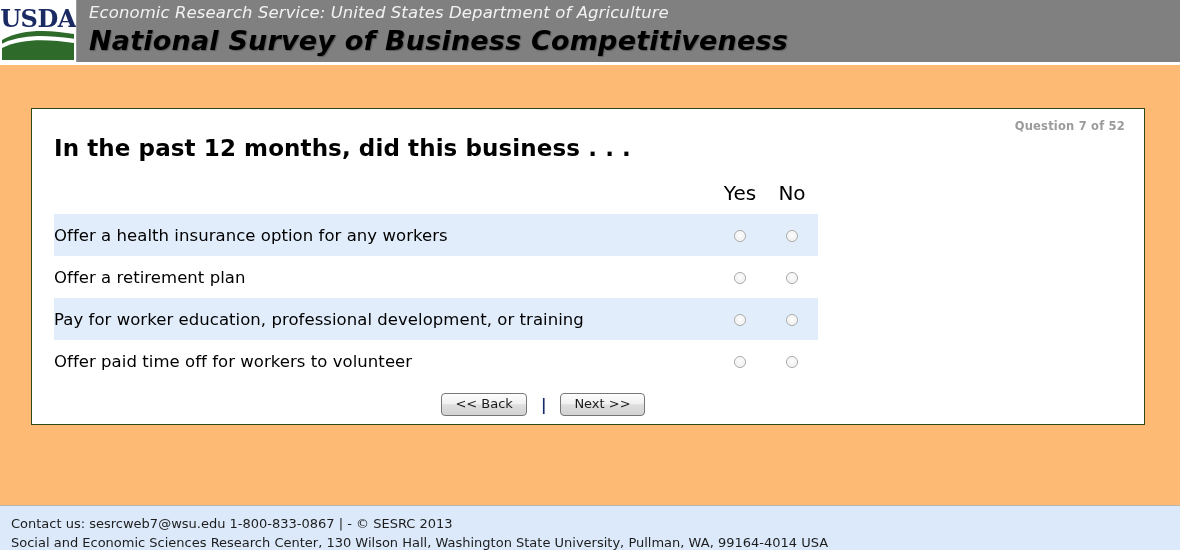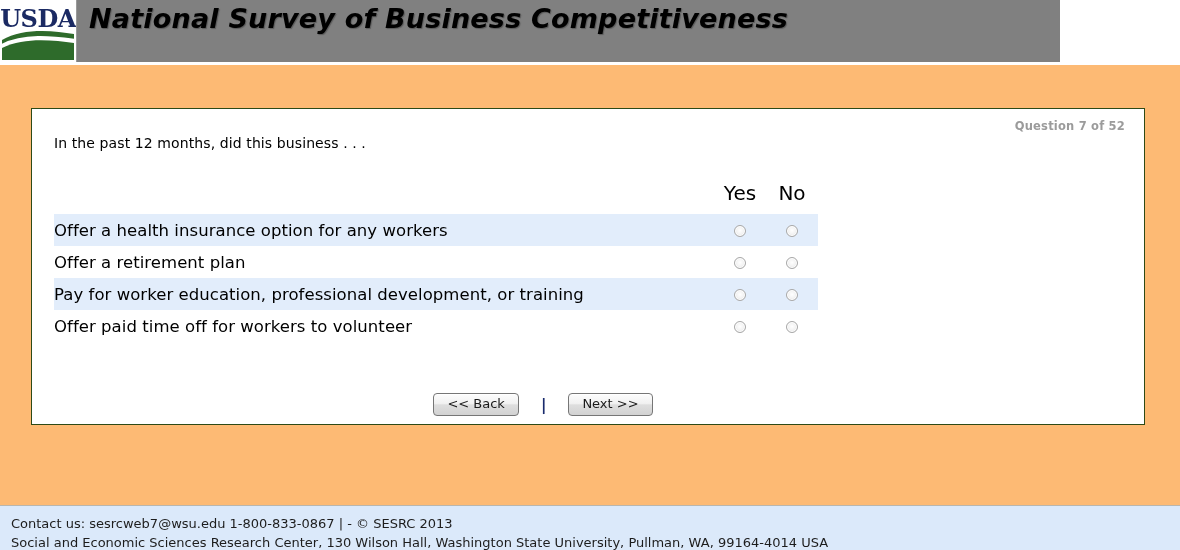--- a/index.html
+++ b/index.html
@@ -13,21 +13,21 @@
     font-family: "DejaVu Sans", "Liberation Sans", sans-serif;
     overflow: hidden;
     position: relative;
   }
 
   
   .site-header {
     position: absolute;
     left: 0;
     top: 0;
-    width: 1060px;
+    width: 1180px;
     height: 62px;
     background: #808080;
     display: flex;
     align-items: stretch;
     box-sizing: border-box;
   }
   .usda-logo {
     width: 76px;
     height: 62px;
     background: #ffffff;
@@ -95,22 +95,22 @@
     font-size: 11.5px;
     font-weight: bold;
     color: #9b9b9b;
     letter-spacing: 0.2px;
   }
 
   .question-title {
     position: absolute;
     left: 22px;
     top: 26px;
-    font-size: 14px;
-    font-weight: normal;
+    font-size: 23px;
+    font-weight: bold;
     color: #000000;
     letter-spacing: 0.1px;
     white-space: nowrap;
   }
 
   
   .grid-wrap {
     position: absolute;
     left: 22px;
     top: 72px;
@@ -131,21 +131,21 @@
     text-align: center;
     padding: 0 0 9px 0;
     background: transparent;
   }
   table.grid thead th.label-head { padding: 0; }
 
   table.grid tbody tr.striped { background: #e2edfb; }
   table.grid tbody tr.plain   { background: #ffffff; }
 
   table.grid tbody td {
-    height: 32px;
+    height: 42px;
     padding: 0;
     vertical-align: middle;
   }
   td.item-label {
     font-size: 16.5px;
     color: #000000;
     padding-left: 6px;
     white-space: nowrap;
     letter-spacing: 0.05px;
   }
@@ -166,21 +166,21 @@
 
   
   .nav-row {
     position: absolute;
     left: 0;
     top: 284px;
     width: 1114px;
     display: flex;
     align-items: center;
     justify-content: center;
-    gap: 16px;
+    gap: 8px;
     pointer-events: none;
   }
   .nav-row > * { pointer-events: auto; }
   .nav-btn {
     font-family: "DejaVu Sans", "Liberation Sans", sans-serif;
     font-size: 13px;
     color: #1a1a1a;
     padding: 2px 13px 3px 13px;
     border: 1px solid #767676;
     border-radius: 4px;
@@ -228,20 +228,21 @@
     <svg width="76" height="62" viewBox="0 0 76 62">
       <rect x="0" y="0" width="76" height="62" fill="#ffffff"></rect>
       <text x="38" y="27" text-anchor="middle" font-family="DejaVu Serif, Liberation Serif, serif" font-size="24" font-weight="bold" fill="#1b2a63" letter-spacing="-0.5">USDA</text>
       <path d="M2 40 C 22 28, 52 30, 74 34 L 74 40 C 52 36, 22 35, 2 45 Z" fill="#2e6b2b"></path>
       <path d="M2 48 C 24 37, 52 40, 74 43 L 74 60 L 2 60 Z" fill="#2e6b2b"></path>
       <path d="M2 45 C 24 34, 52 37, 74 40" fill="none" stroke="#ffffff" stroke-width="2.4"></path>
     </svg>
   </div>
 
   <div class="header-text">
+    <div class="agency-line">Economic Research Service: United States Department of Agriculture</div>
     <div class="survey-title">National Survey of Business Competitiveness</div>
   </div>
 </div>
 
 <div class="page-body">
 
   <div class="content-panel">
 
     <div class="question-counter">Question 7 of 52</div>
 

